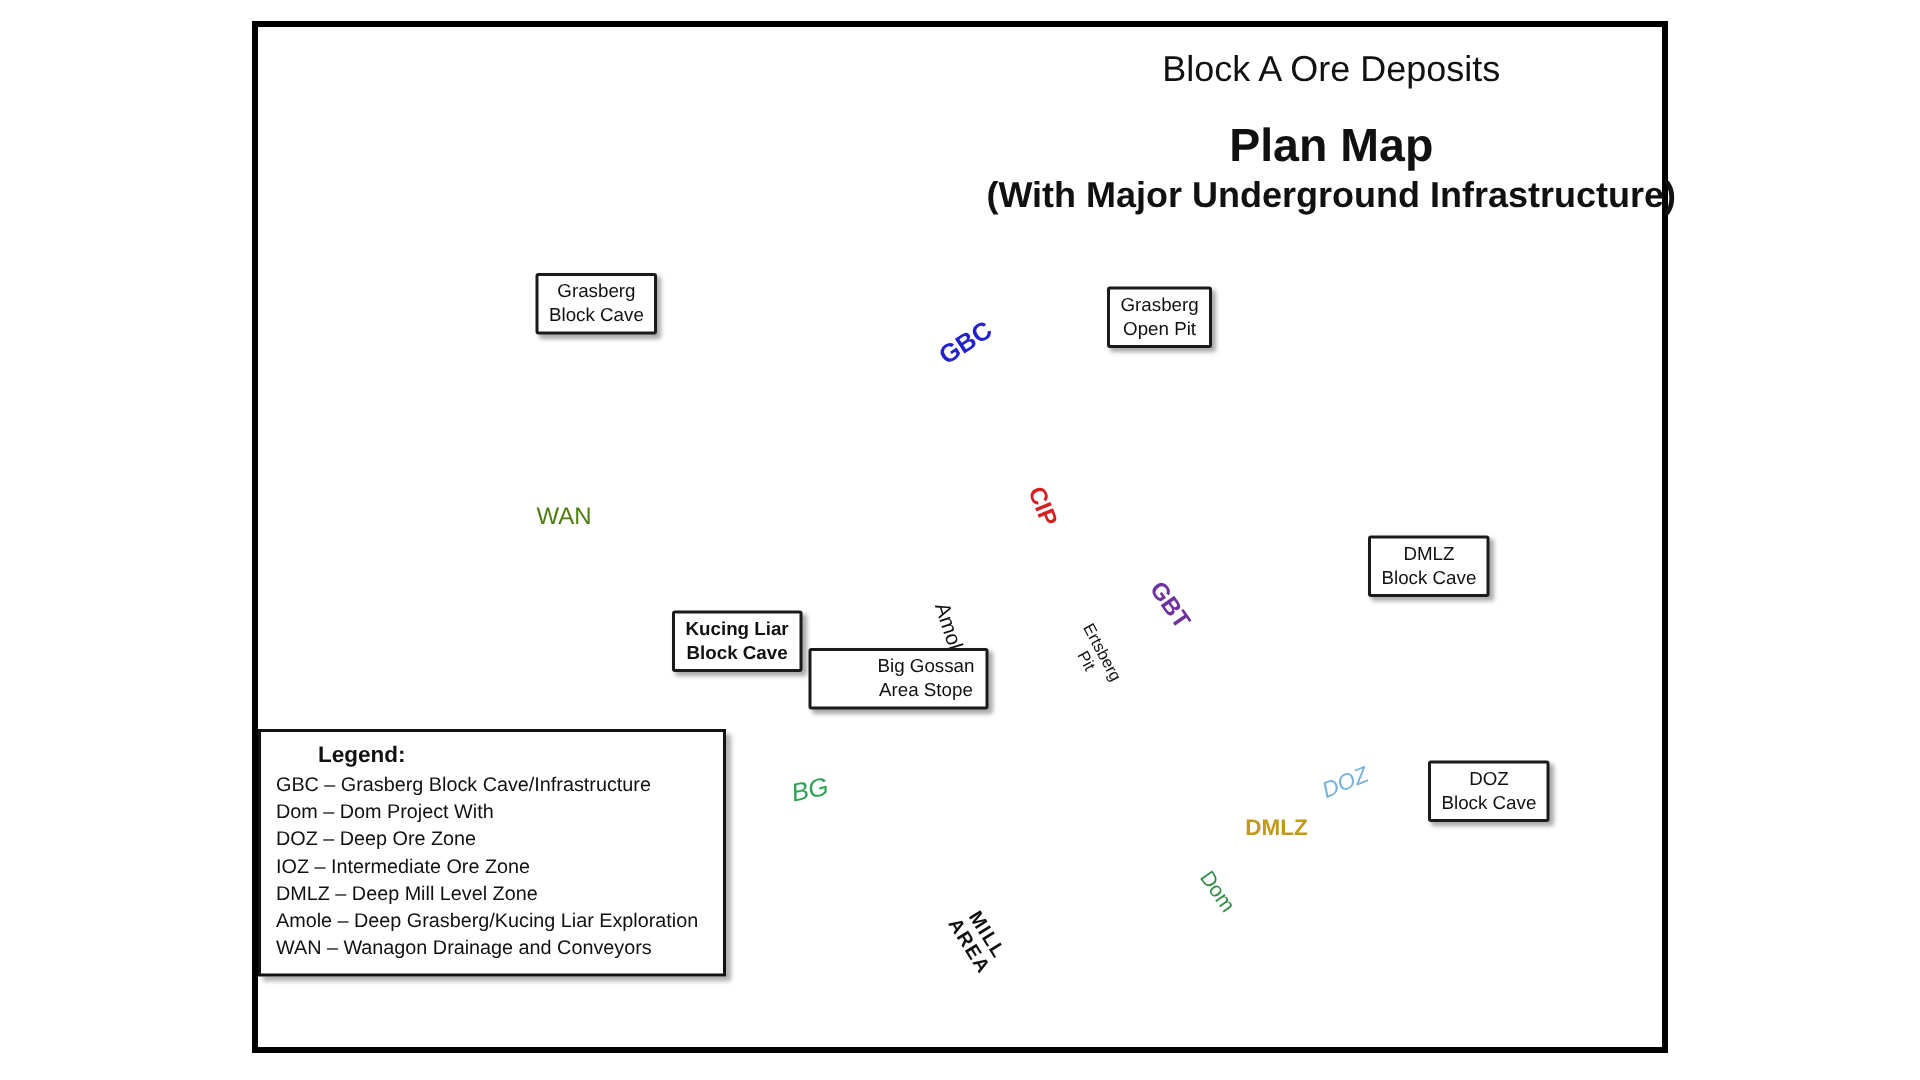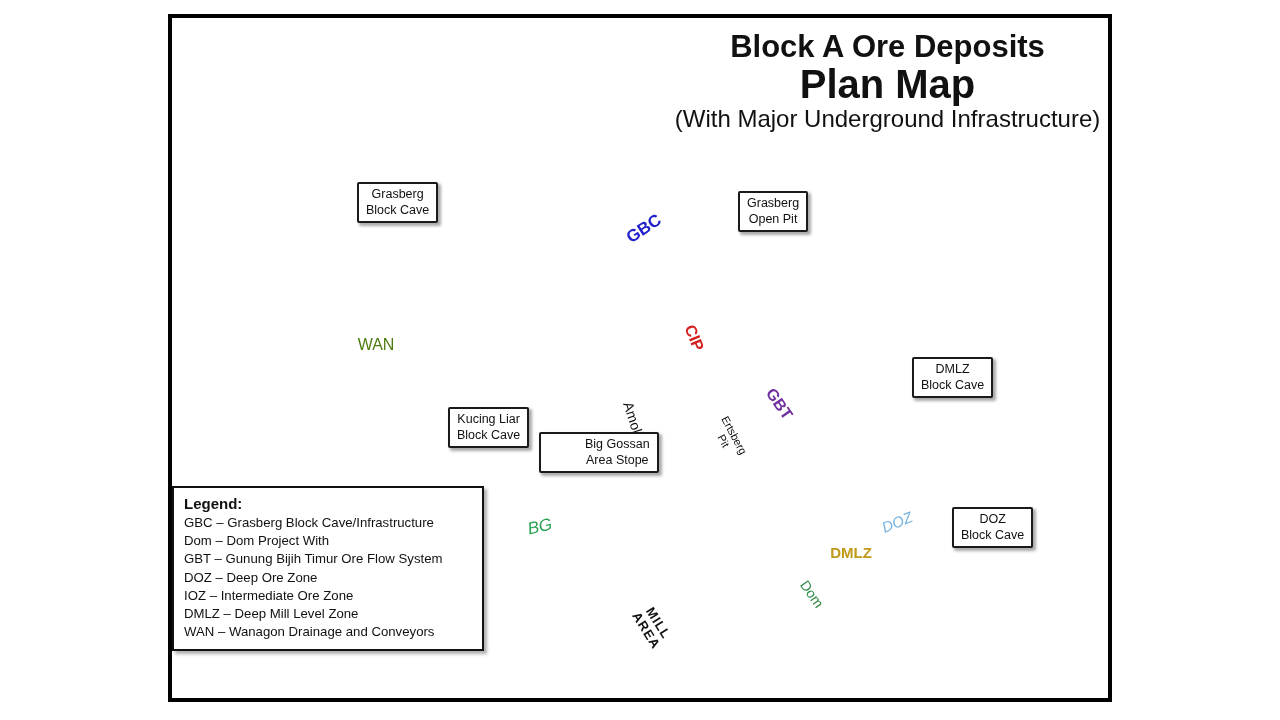--- a/index.html
+++ b/index.html
@@ -2,27 +2,27 @@
 <html><head>
 <meta charset="utf-8">
 <style>
   html,body{margin:0;padding:0;background:#fff;}
   body{width:1280px;height:720px;font-family:"Liberation Sans",sans-serif;color:#111;}
   #page{position:relative;width:1280px;height:720px;overflow:hidden;background:#fff;}
   #frame{position:absolute;left:168px;top:14px;width:944px;height:688px;border:4px solid #000;box-sizing:border-box;background:#fff;}
   #mapsvg{position:absolute;left:168px;top:14px;width:944px;height:688px;}
 
   .title-block{position:absolute;left:655px;top:28px;width:465px;text-align:center;}
-  .title-block .t1{font-size:31px;line-height:37px;font-weight:700;}
-  .title-block .t2{font-size:40px;line-height:39px;font-weight:600;}
-  .title-block .t3{font-size:24px;line-height:30px;font-weight:400;}
+  .title-block .t1{font-size:24px;line-height:37px;font-weight:400;}
+  .title-block .t2{font-size:31px;line-height:39px;font-weight:600;margin-top:12px;}
+  .title-block .t3{font-size:24px;line-height:30px;font-weight:700;}
 
   .legend{position:absolute;left:172px;top:486px;width:312px;box-sizing:border-box;background:#fff;
           border:2px solid #111;box-shadow:3px 3px 3px rgba(110,110,110,.55);padding:6px 10px 8px;}
-  .legend .lg-title{font-size:15px;font-weight:bold;line-height:20px;}
+  .legend .lg-title{font-size:15px;font-weight:bold;line-height:20px;margin-left:28px;}
   .legend .lg-item{font-size:13.2px;line-height:18.2px;white-space:nowrap;}
 
   .callout{position:absolute;background:#fff;border:2px solid #1a1a1a;border-radius:2px;
            box-shadow:2.5px 2.5px 3px rgba(100,100,100,.55);text-align:center;
            font-size:12.5px;line-height:15.5px;padding:3px 7px;white-space:nowrap;z-index:5;}
 
   .maplabel{position:absolute;white-space:nowrap;z-index:4;}
   .maplabel .stack{text-align:center;}
 </style>
 </head>
@@ -270,40 +270,40 @@
   <div class="title-block">
     <div class="t1">Block A Ore Deposits</div>
     <div class="t2">Plan Map</div>
     <div class="t3">(With Major Underground Infrastructure)</div>
   </div>
 
   <div class="legend">
     <div class="lg-title">Legend:</div>
     <div class="lg-item">GBC – Grasberg Block Cave/Infrastructure</div>
     <div class="lg-item">Dom – Dom Project With</div>
-    <div class="lg-item">GBT – Gunung Bijih Timur Ore Flow System</div>
     <div class="lg-item">DOZ – Deep Ore Zone</div>
     <div class="lg-item">IOZ – Intermediate Ore Zone</div>
     <div class="lg-item">DMLZ – Deep Mill Level Zone</div>
+    <div class="lg-item">Amole – Deep Grasberg/Kucing Liar Exploration</div>
     <div class="lg-item">WAN – Wanagon Drainage and  Conveyors</div>
   </div>
 
   <div class="callout" style="left:357px;top:182px;">
     <div>Grasberg</div>
     <div>Block Cave</div>
   </div>
   <div class="callout" style="left:738px;top:191px;">
     <div>Grasberg</div>
     <div>Open Pit</div>
   </div>
   <div class="callout" style="left:912px;top:357px;">
     <div>DMLZ</div>
     <div>Block Cave</div>
   </div>
-  <div class="callout" style="left:448px;top:407px;">
+  <div class="callout" style="left:448px;top:407px;font-weight:bold;">
     <div>Kucing Liar</div>
     <div>Block Cave</div>
   </div>
   <div class="callout" style="left:539px;top:432px;padding-left:44px;">
     <div>Big Gossan</div>
     <div>Area Stope</div>
   </div>
   <div class="callout" style="left:952px;top:507px;">
     <div>DOZ</div>
     <div>Block Cave</div>

